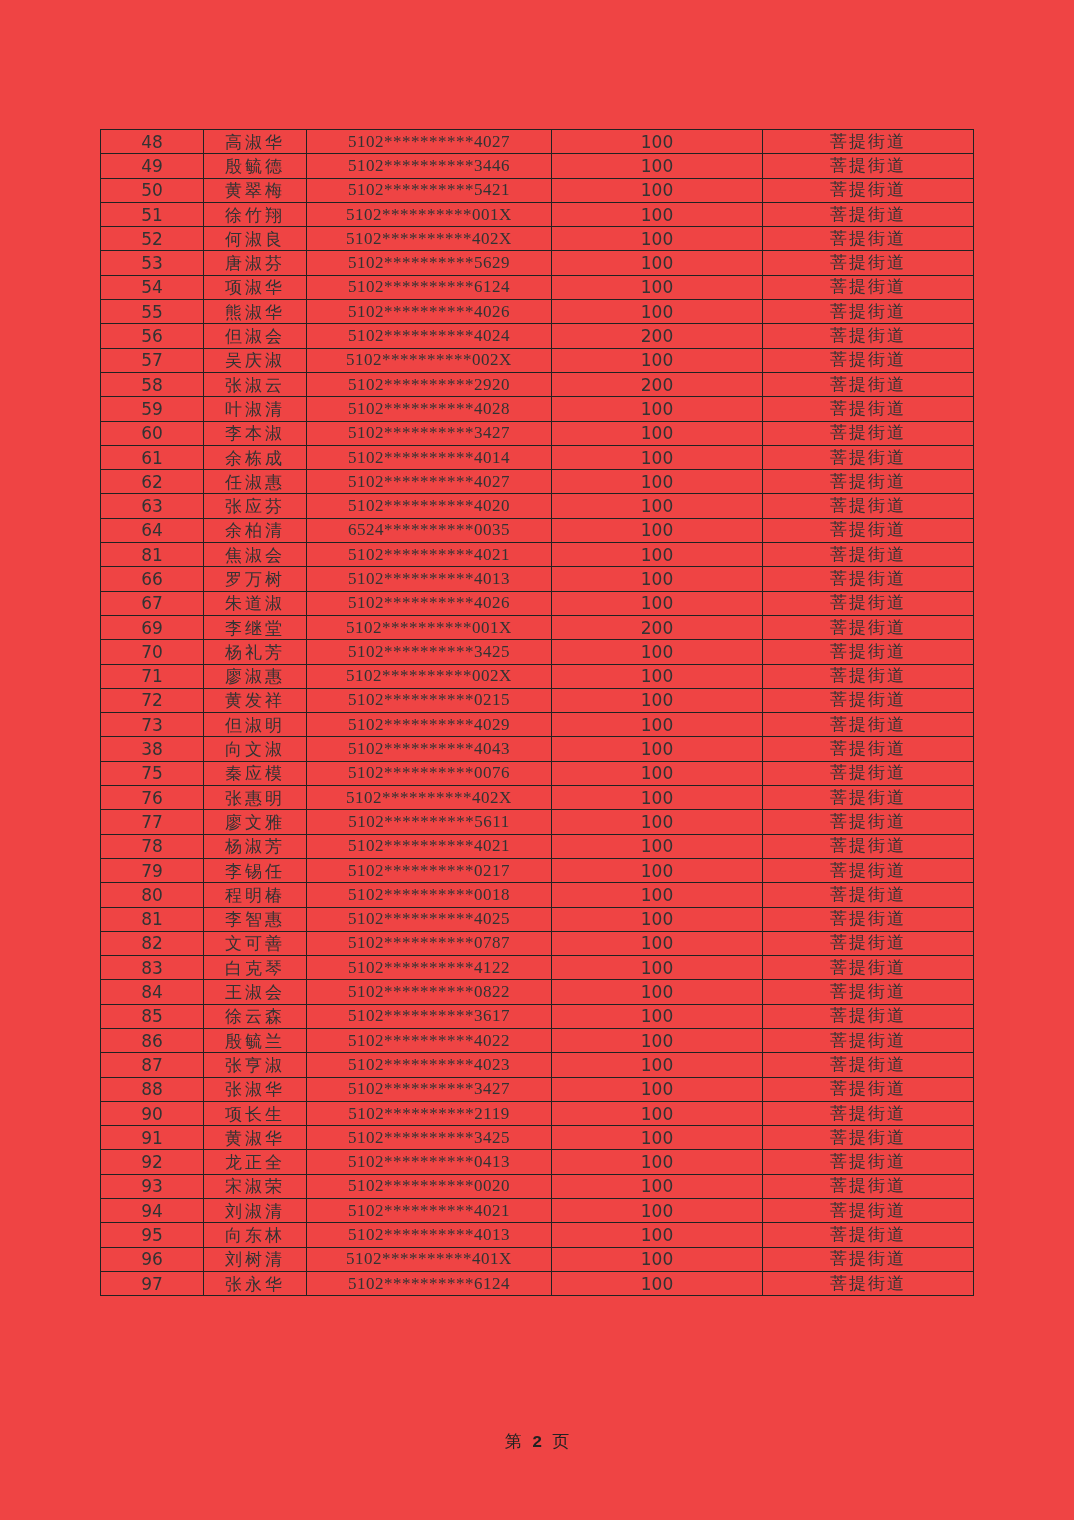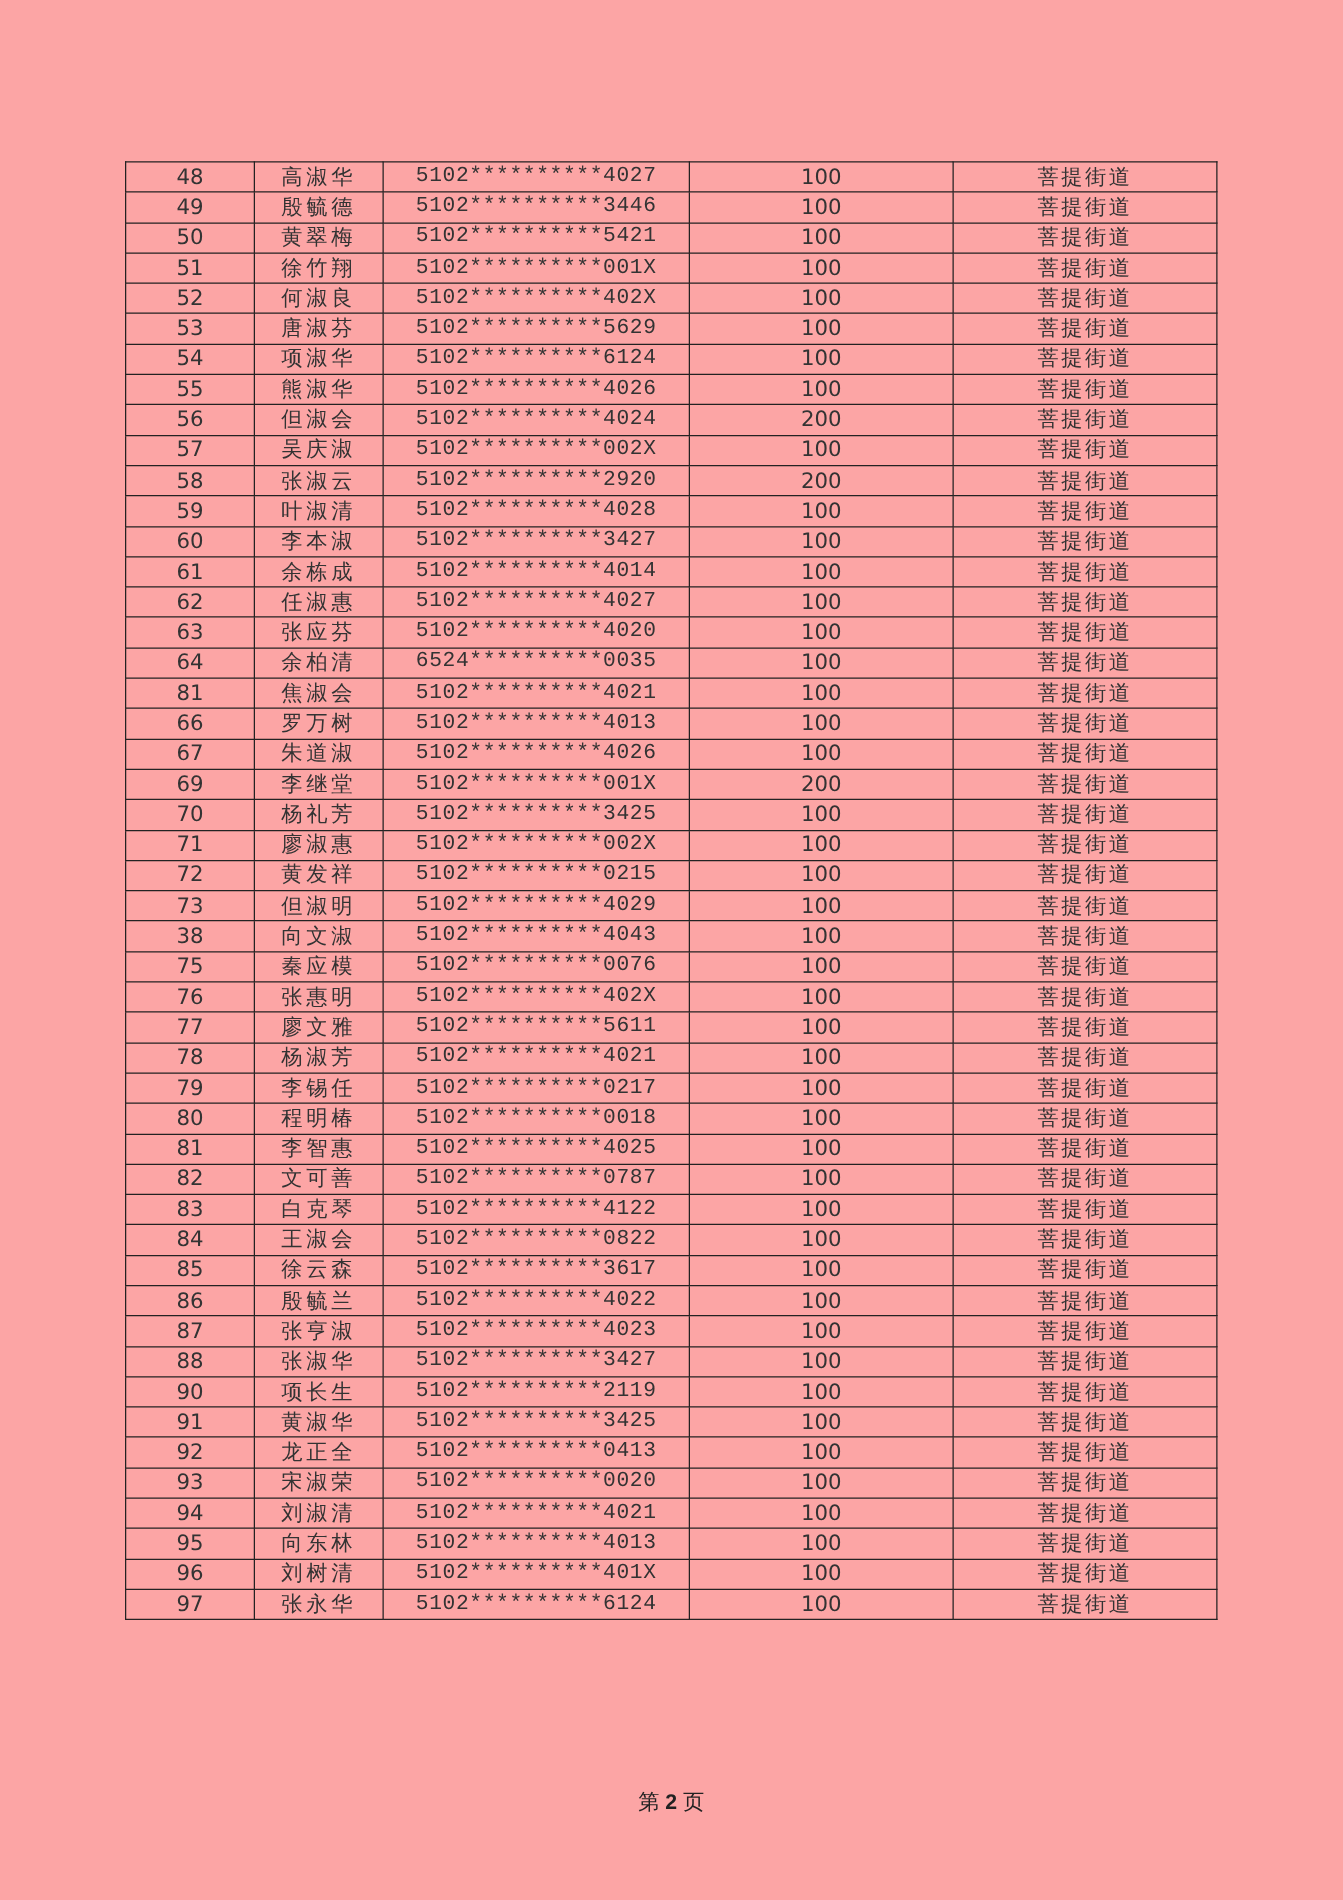--- a/index.html
+++ b/index.html
@@ -1,37 +1,37 @@
 <!DOCTYPE html>
 <html><head>
   <meta charset="utf-8">
   <style>
     html, body { margin: 0; padding: 0; background: #ffffff; }
     body { width: 1074px; height: 1520px; position: relative; font-family: "DejaVu Sans", sans-serif; color: #222; }
-    .page { position: absolute; left: 0; top: 0; width: 1074px; height: 1520px; background: #fca5a5; }
+    .page { position: absolute; left: 0; top: 0; width: 1074px; height: 1520px; background: #ef4444; }
     table.roster {
       position: absolute; left: 100px; top: 129px;
       width: 873px; border-collapse: collapse; table-layout: fixed;
     }
     table.roster td {
       border: 1.5px solid #222;
       height: 23.3px; padding: 0; text-align: center; vertical-align: middle;
       font-size: 17px; line-height: 20px; color: #333; white-space: nowrap; overflow: hidden;
     }
     col.c-no { width: 103px; }
     col.c-name { width: 103px; }
     col.c-id { width: 245px; }
     col.c-amt { width: 211px; }
     col.c-street { width: 211px; }
     td.c-name-cell { letter-spacing: 3px; }
-    td.c-id-cell { font-family: Liberation Mono, monospace; letter-spacing: 0.5px; }
+    td.c-id-cell { font-family: Liberation Serif, serif; letter-spacing: 0.5px; }
     td.c-street-cell { letter-spacing: 2px; font-family: Liberation Serif, serif; }
     .footer {
       position: absolute; left: 0; top: 1430px; width: 1074px; text-align: center;
-      font-family: Liberation Sans, sans-serif; font-size: 17px; color: #222;
+      font-family: Liberation Mono, monospace; font-size: 17px; color: #222;
     }
     .footer b { font-weight: bold; }
   </style>
 </head>
 <body>
 
 <div class="page">
   <table class="roster">
     <colgroup>
       <col class="c-no">

